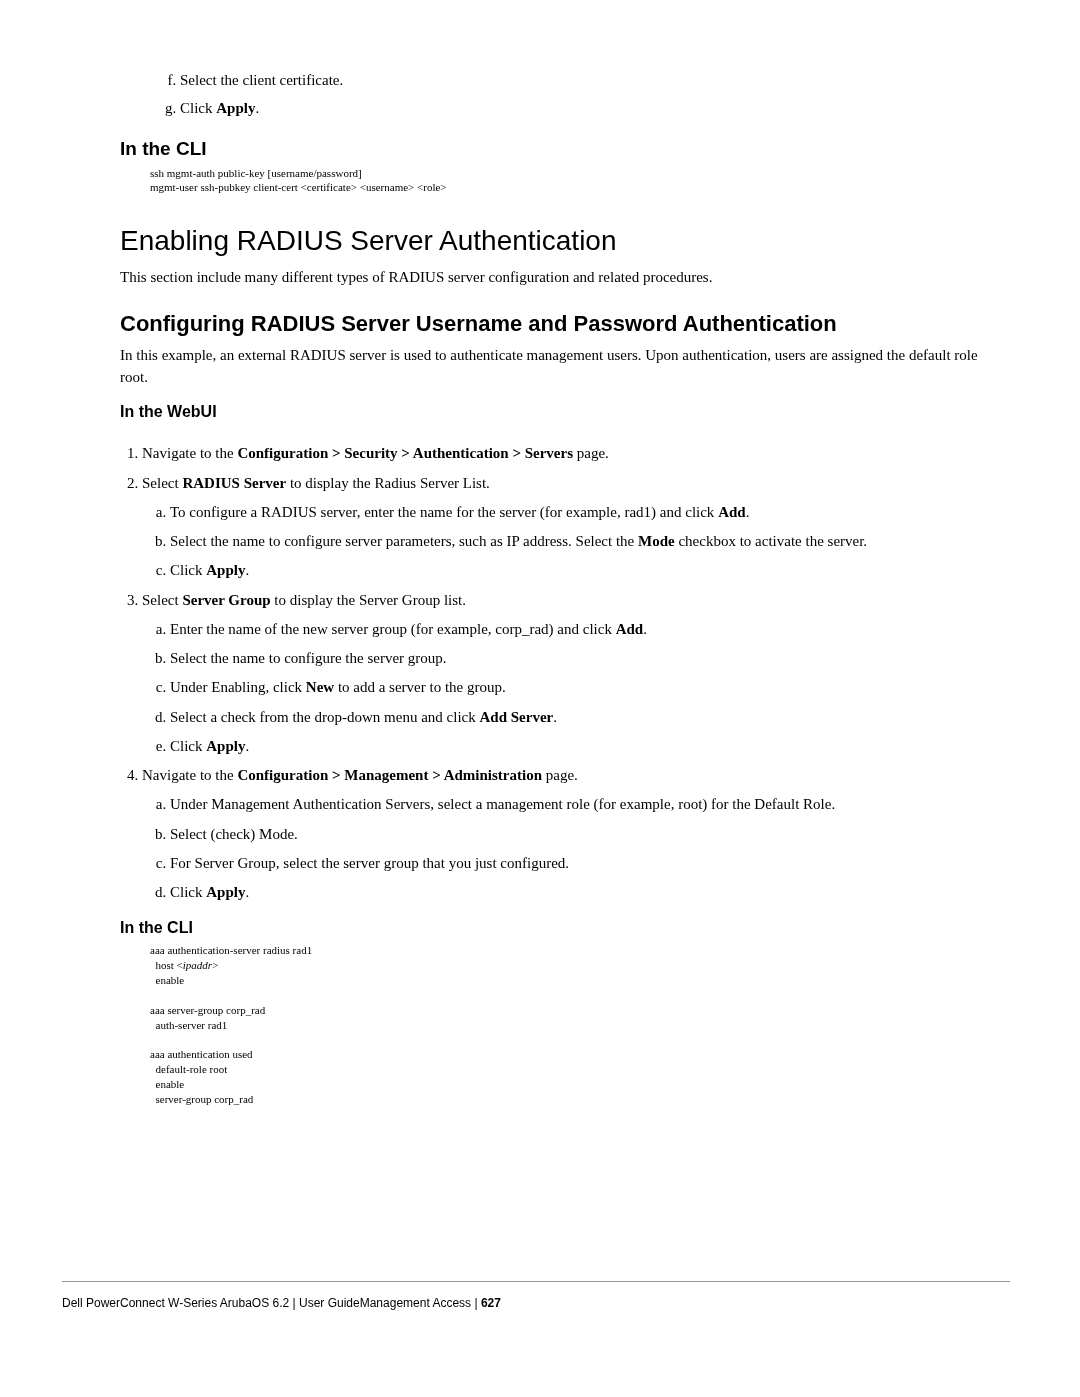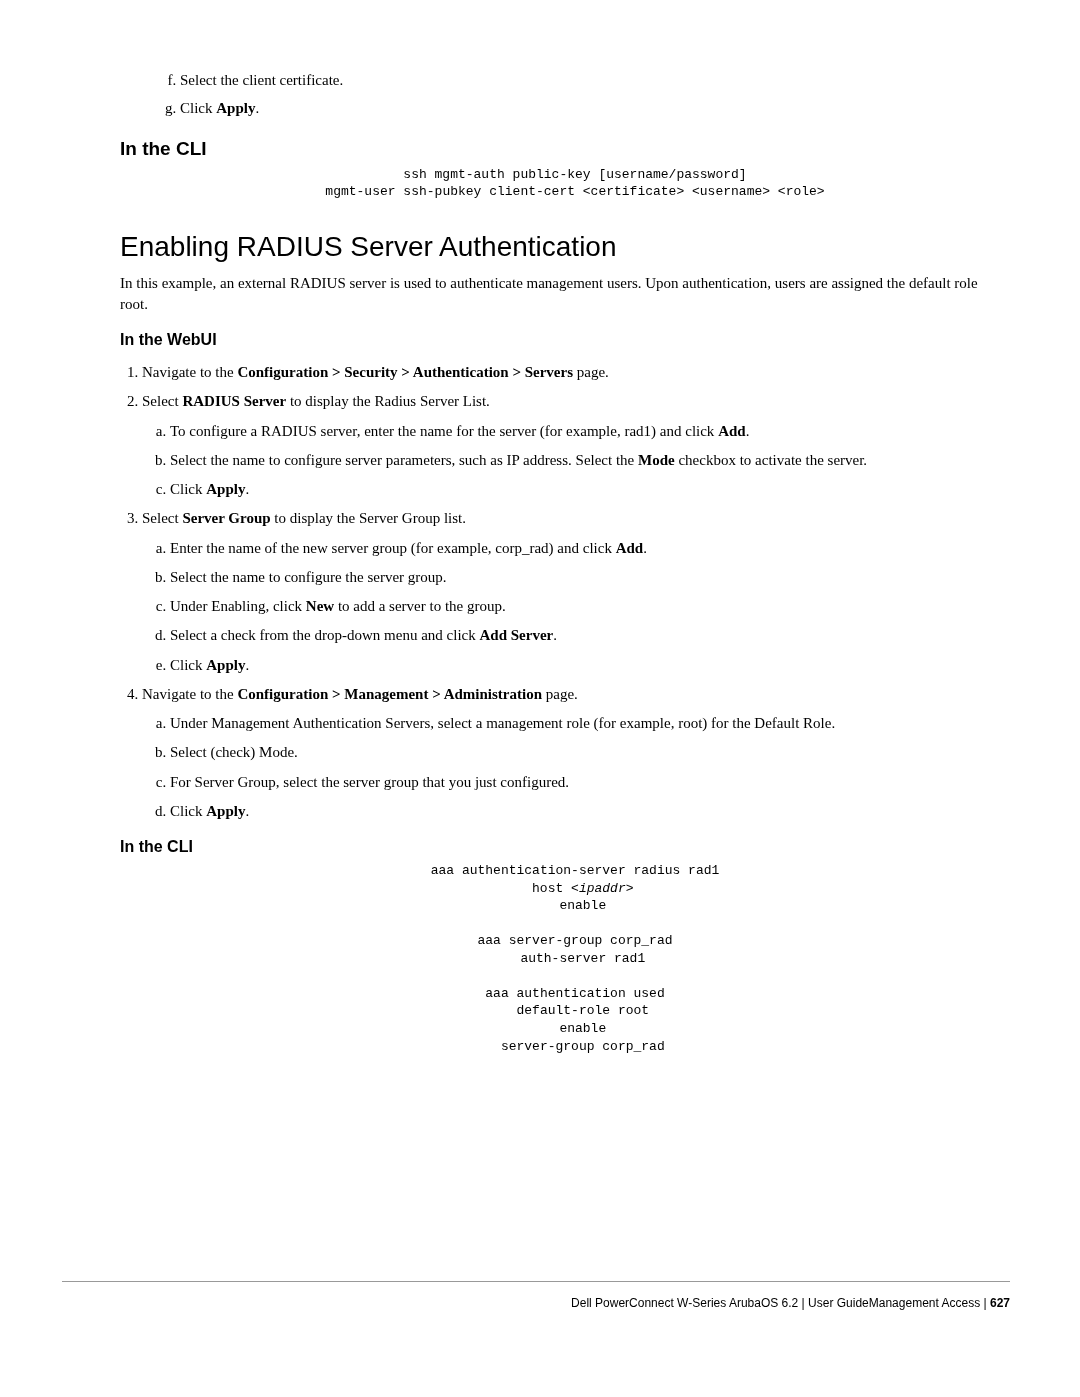--- a/index.html
+++ b/index.html
@@ -26,26 +26,25 @@
     margin-bottom: 6px;
     line-height: 1.45;
   }
   .h3 {
     font-family: Arial, Helvetica, sans-serif;
     font-weight: bold;
     font-size: 19px;
     margin: 12px 0 6px 0;
   }
   .codeblock {
-    font-family: Liberation Mono, monospace;
-    font-size: 13px;
+    font-family: Liberation Serif, serif;
+    font-size: 11px;
     white-space: pre;
     margin: 4px 0 18px 30px;
     line-height: 1.35;
-    text-align: center;
   }
   .h1 {
     font-family: Arial, Helvetica, sans-serif;
     font-weight: normal;
     font-size: 28px;
     margin: 30px 0 10px 0;
   }
   .para {
     margin: 6px 0 12px 0;
     line-height: 1.45;
@@ -56,21 +55,21 @@
     font-size: 22px;
     margin: 22px 0 8px 0;
   }
   .h4 {
     font-family: Arial, Helvetica, sans-serif;
     font-weight: bold;
     font-size: 16px;
     margin: 15px 0 6px 0;
   }
   ol.num {
-    margin: 12px 0 10px 0;
+    margin: 21px 0 10px 0;
     padding-left: 22px;
   }
   ol.num > li {
     margin-bottom: 6px;
     line-height: 1.55;
   }
   ol.alpha {
     list-style: lower-alpha;
     margin: 6px 0 6px 0;
     padding-left: 28px;
@@ -83,40 +82,42 @@
   .footer {
     position: absolute;
     bottom: 30px;
     left: 62px;
     right: 70px;
     border-top: 1px solid #999;
     padding-top: 14px;
     font-family: Arial, Helvetica, sans-serif;
     font-size: 12px;
     display: flex;
-    justify-content: flex-end;
+    justify-content: flex-start;
   }
   .codeblock i { font-style: italic; }
 </style>
 </head>
 <body>
 
 <div class="page">
 
   <ol class="ol-top" start="6">
     <li><span>Select the client certificate.</span></li>
     <li><span>Click </span><span class="bold">Apply</span><span>.</span></li>
   </ol>
 
   <div class="h3">In the CLI</div>
   <div class="codeblock">ssh mgmt-auth public-key [username/password]
 mgmt-user ssh-pubkey client-cert &lt;certificate&gt; &lt;username&gt; &lt;role&gt;</div>
 
   <div class="h1">Enabling RADIUS Server Authentication</div>
+  <div class="para">This section include many different types of RADIUS server configuration and related procedures.</div>
 
+  <div class="h2">Configuring RADIUS Server Username and Password Authentication</div>
   <div class="para">In this example, an external RADIUS server is used to authenticate management users. Upon authentication, users are assigned the default role root.</div>
 
   <div class="h4">In the WebUI</div>
 
   <ol class="num">
     <li><span>Navigate to the </span><span class="bold">Configuration &gt; Security &gt; Authentication &gt; Servers</span><span> page.</span></li>
 
     <li><span>Select </span><span class="bold">RADIUS Server</span><span> to display the Radius Server List.</span>
       <ol class="alpha">
         <li><span>To configure a RADIUS server, enter the name for the server (for example, rad1) and click </span><span class="bold">Add</span><span>.</span></li>

